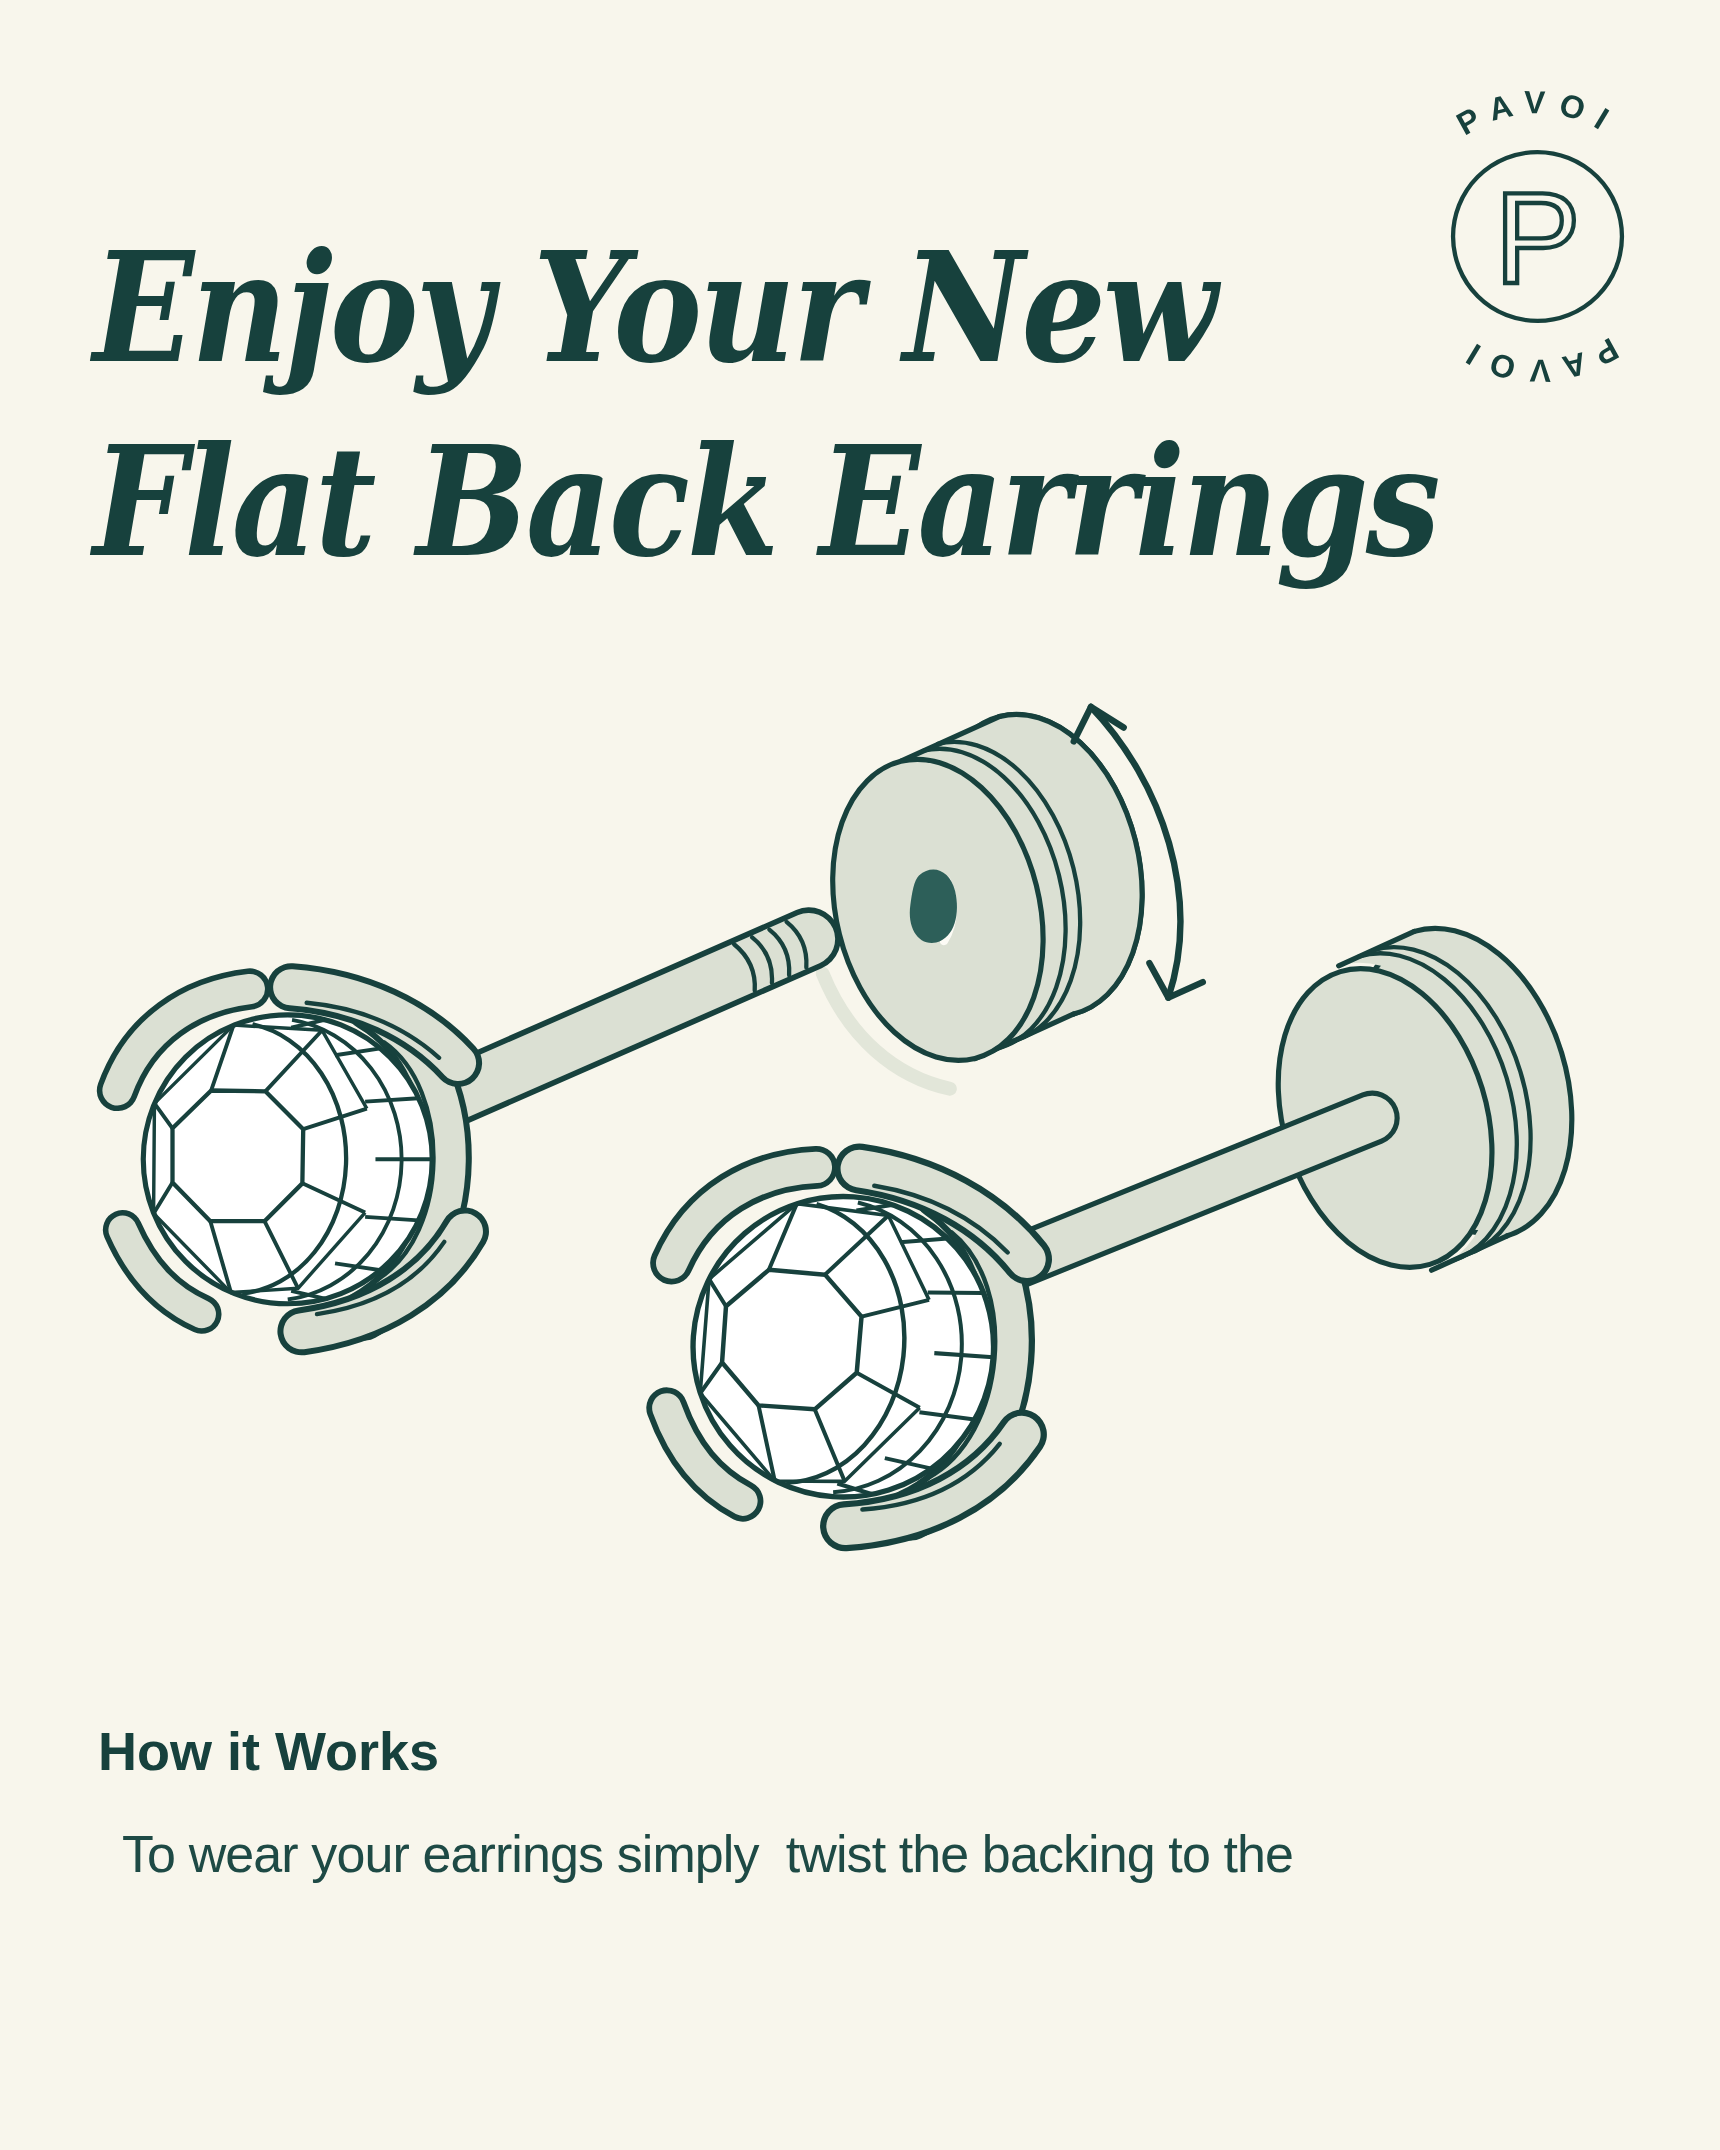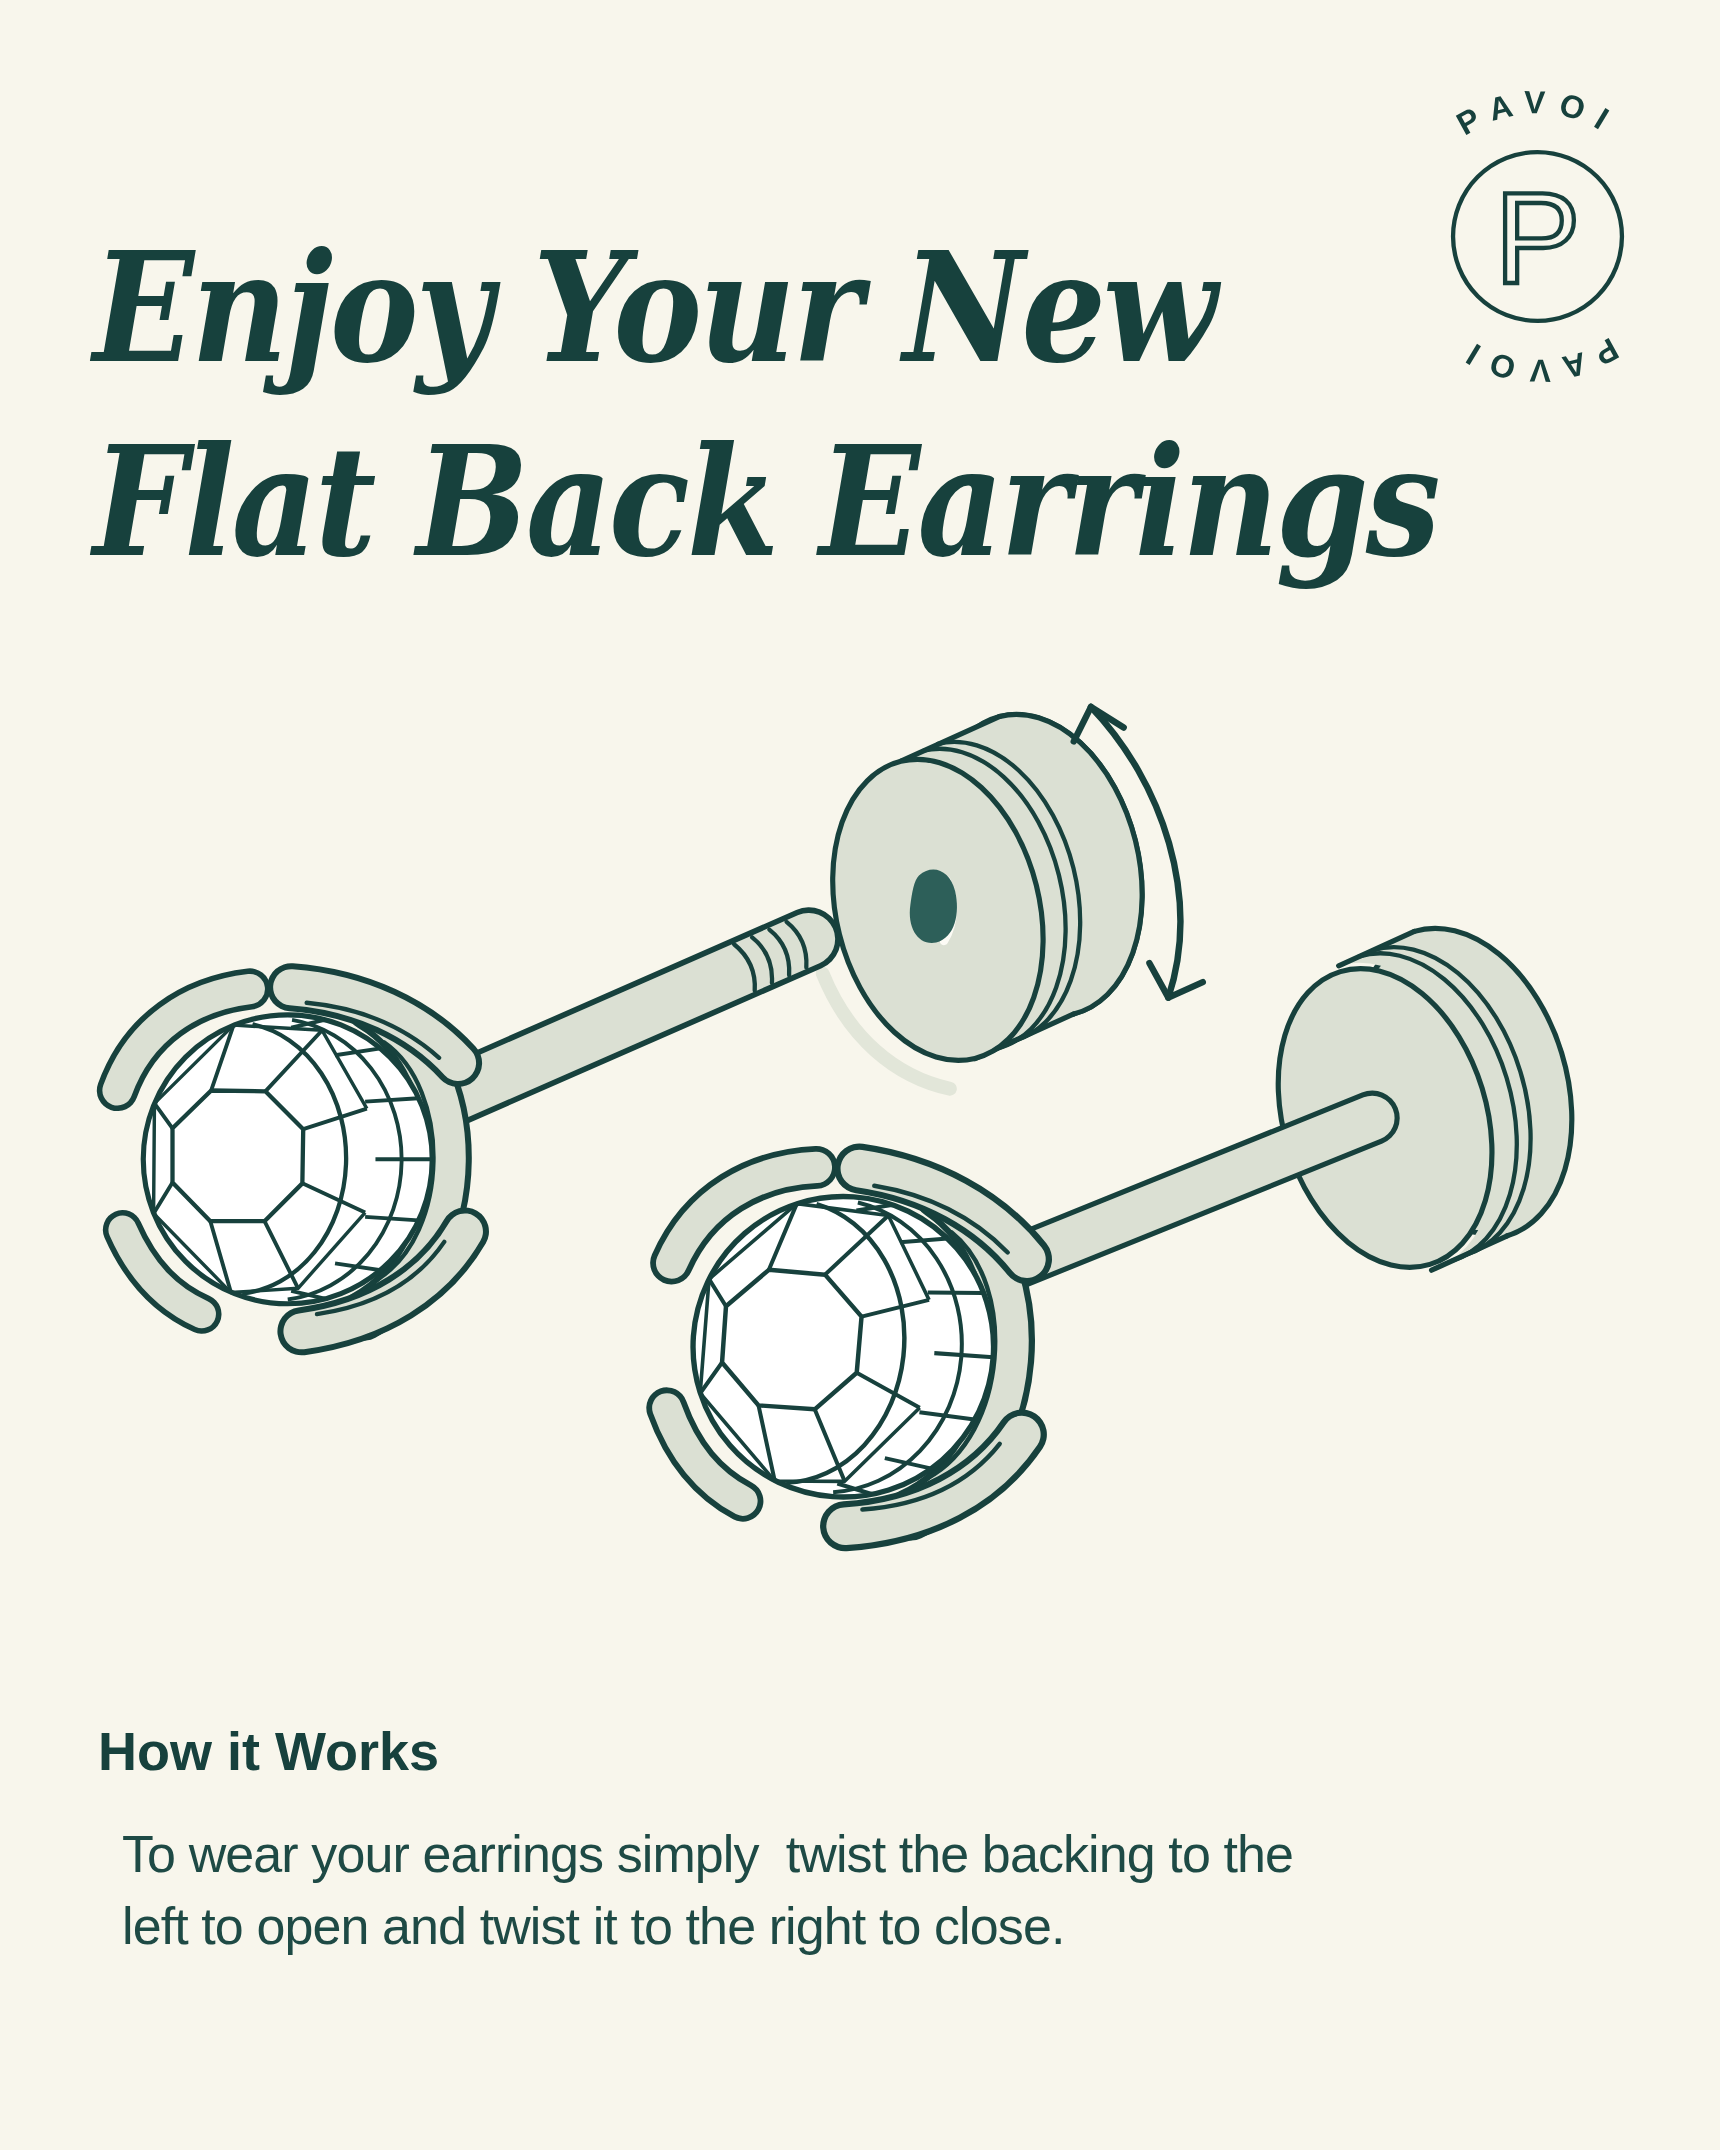--- a/index.html
+++ b/index.html
@@ -138,15 +138,14 @@
       <path d="M853,398 Q879,419 877,452" class="ink-line" stroke-width="5"></path>
     </g>
     <use href="#gem" xlink:href="#gem" transform="translate(334,648)"></use>
   </g>
 </svg>
 </div>
 
 <div class="hiw-heading">How it Works</div>
 <div class="hiw-body">
   <span>To wear your earrings simply  twist the backing to the</span>
-  <span>left to open and twist it to the right to close.</span>
 </div>
 
 
 </body></html>

